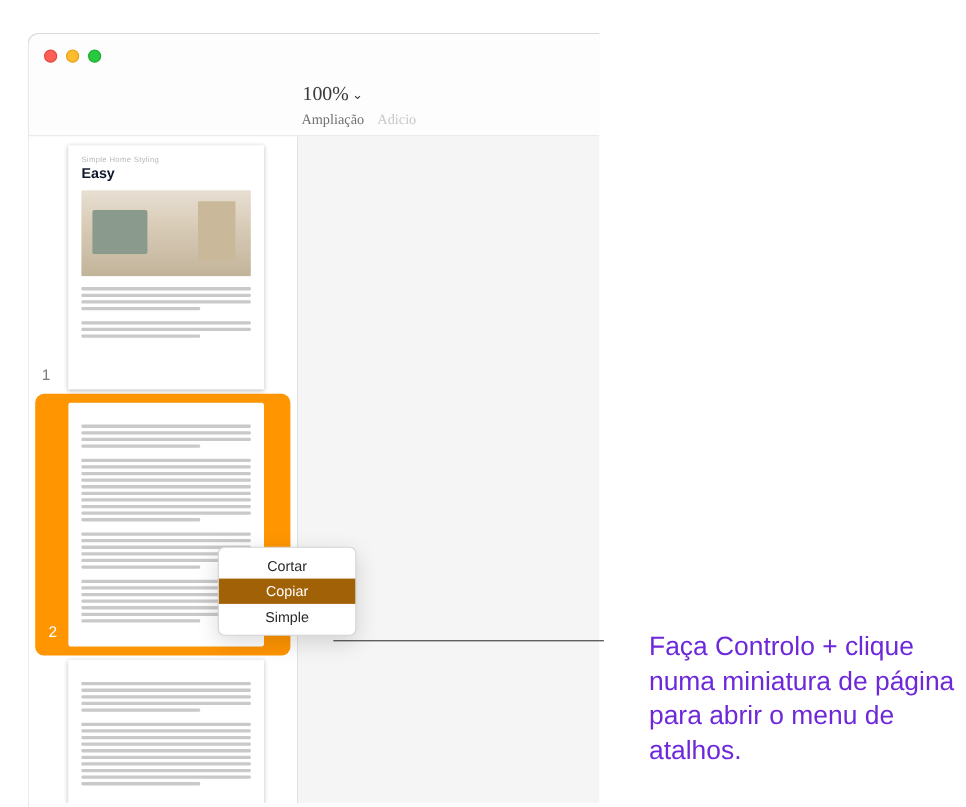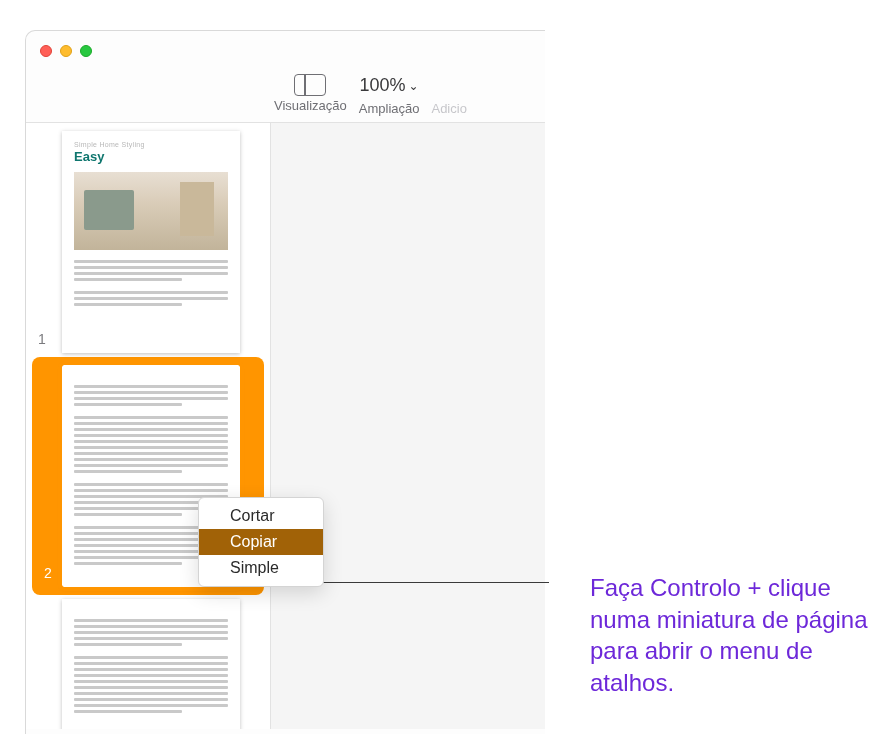--- a/index.html
+++ b/index.html
@@ -47,20 +47,21 @@
       margin-left: 236px;
     }
     .toolbar-item {
       display: flex;
       flex-direction: column;
       align-items: center;
       gap: 2px;
       color: #6f6f74;
       font-size: 13px;
       padding: 0 4px;
+      font-family: Liberation Serif, serif;
     }
     .toolbar-item.faded { color: #c7c7cb; align-items: center; }
     .zoom-btn {
       display: flex;
       align-items: center;
       font-size: 18px;
       color: #3a3a3c;
       font-weight: 400;
       height: 28px;
     }
@@ -129,21 +130,21 @@
       box-shadow: 0 1px 4px rgba(0,0,0,0.25);
       z-index: 1;
     }
     .thumb.p1 { height: 222px; }
     .thumb.p2 { height: 222px; }
     .thumb.p3 { height: 150px; }
 
     
     .p1-inner { padding: 10px 12px; font-size: 6px; color: #888; }
     .p1-title-grey { color: #b8b8b8; font-size: 7px; letter-spacing: 0.3px; }
-    .p1-title-blue { color: #0f766e; font-size: 13px; font-weight: 600; margin-top: 1px; }
+    .p1-title-blue { color: #0f172a; font-size: 13px; font-weight: 600; margin-top: 1px; }
     .p1-photo {
       margin-top: 8px;
       height: 78px;
       background: linear-gradient(180deg, #e8dfd3 0%, #d9ccb8 40%, #c2b49a 100%);
       position: relative;
       overflow: hidden;
     }
     .p1-photo::before {
       content: "";
       position: absolute;
@@ -182,23 +183,24 @@
       width: 126px;
       background: #ffffff;
       border: 1px solid #d4d4d4;
       border-radius: 6px;
       box-shadow: 0 6px 20px rgba(0,0,0,0.14);
       padding: 5px 0;
       z-index: 100;
     }
     .menu-item {
       padding: 4px 31px;
-      font-size: 16px;
+      font-size: 13px;
       color: #2a2a2a;
       cursor: default;
+      text-align: center;
     }
     .menu-item.hovered {
       background: #a16207;
       color: #fff;
     }
 
     
     .callout-line {
       position: absolute;
       left: 303px;
@@ -222,24 +224,20 @@
 <body>
 
 <div class="window">
   <div class="titlebar">
     <div class="traffic-light tl-close"></div>
     <div class="traffic-light tl-min"></div>
     <div class="traffic-light tl-max"></div>
   </div>
 
   <div class="toolbar">
-    <div class="toolbar-item">
-      <div class="view-icon"></div>
-      <span>Visualização</span>
-    </div>
     <div class="toolbar-item">
       <div class="zoom-btn">
         <span>100%</span>
         <span class="chev">⌄</span>
       </div>
       <span>Ampliação</span>
     </div>
     <div class="toolbar-item faded">
       <div style="height:28px"></div>
       <span>Adicio</span>

